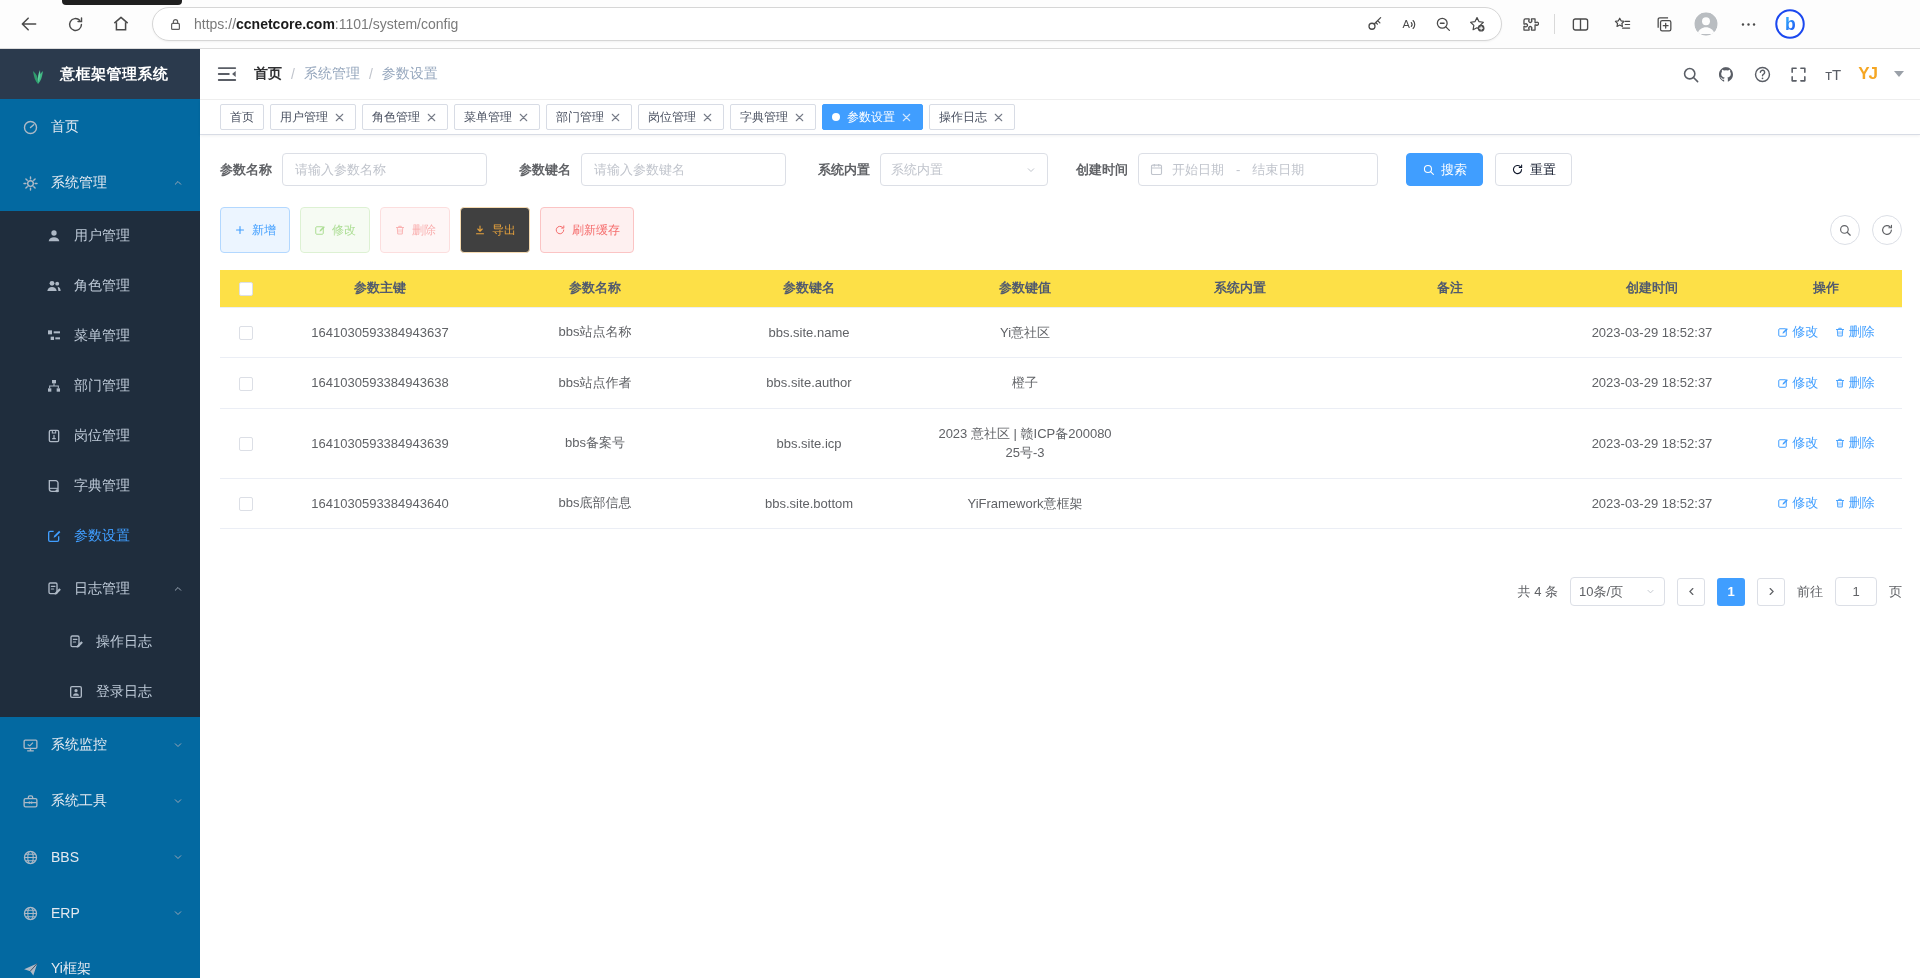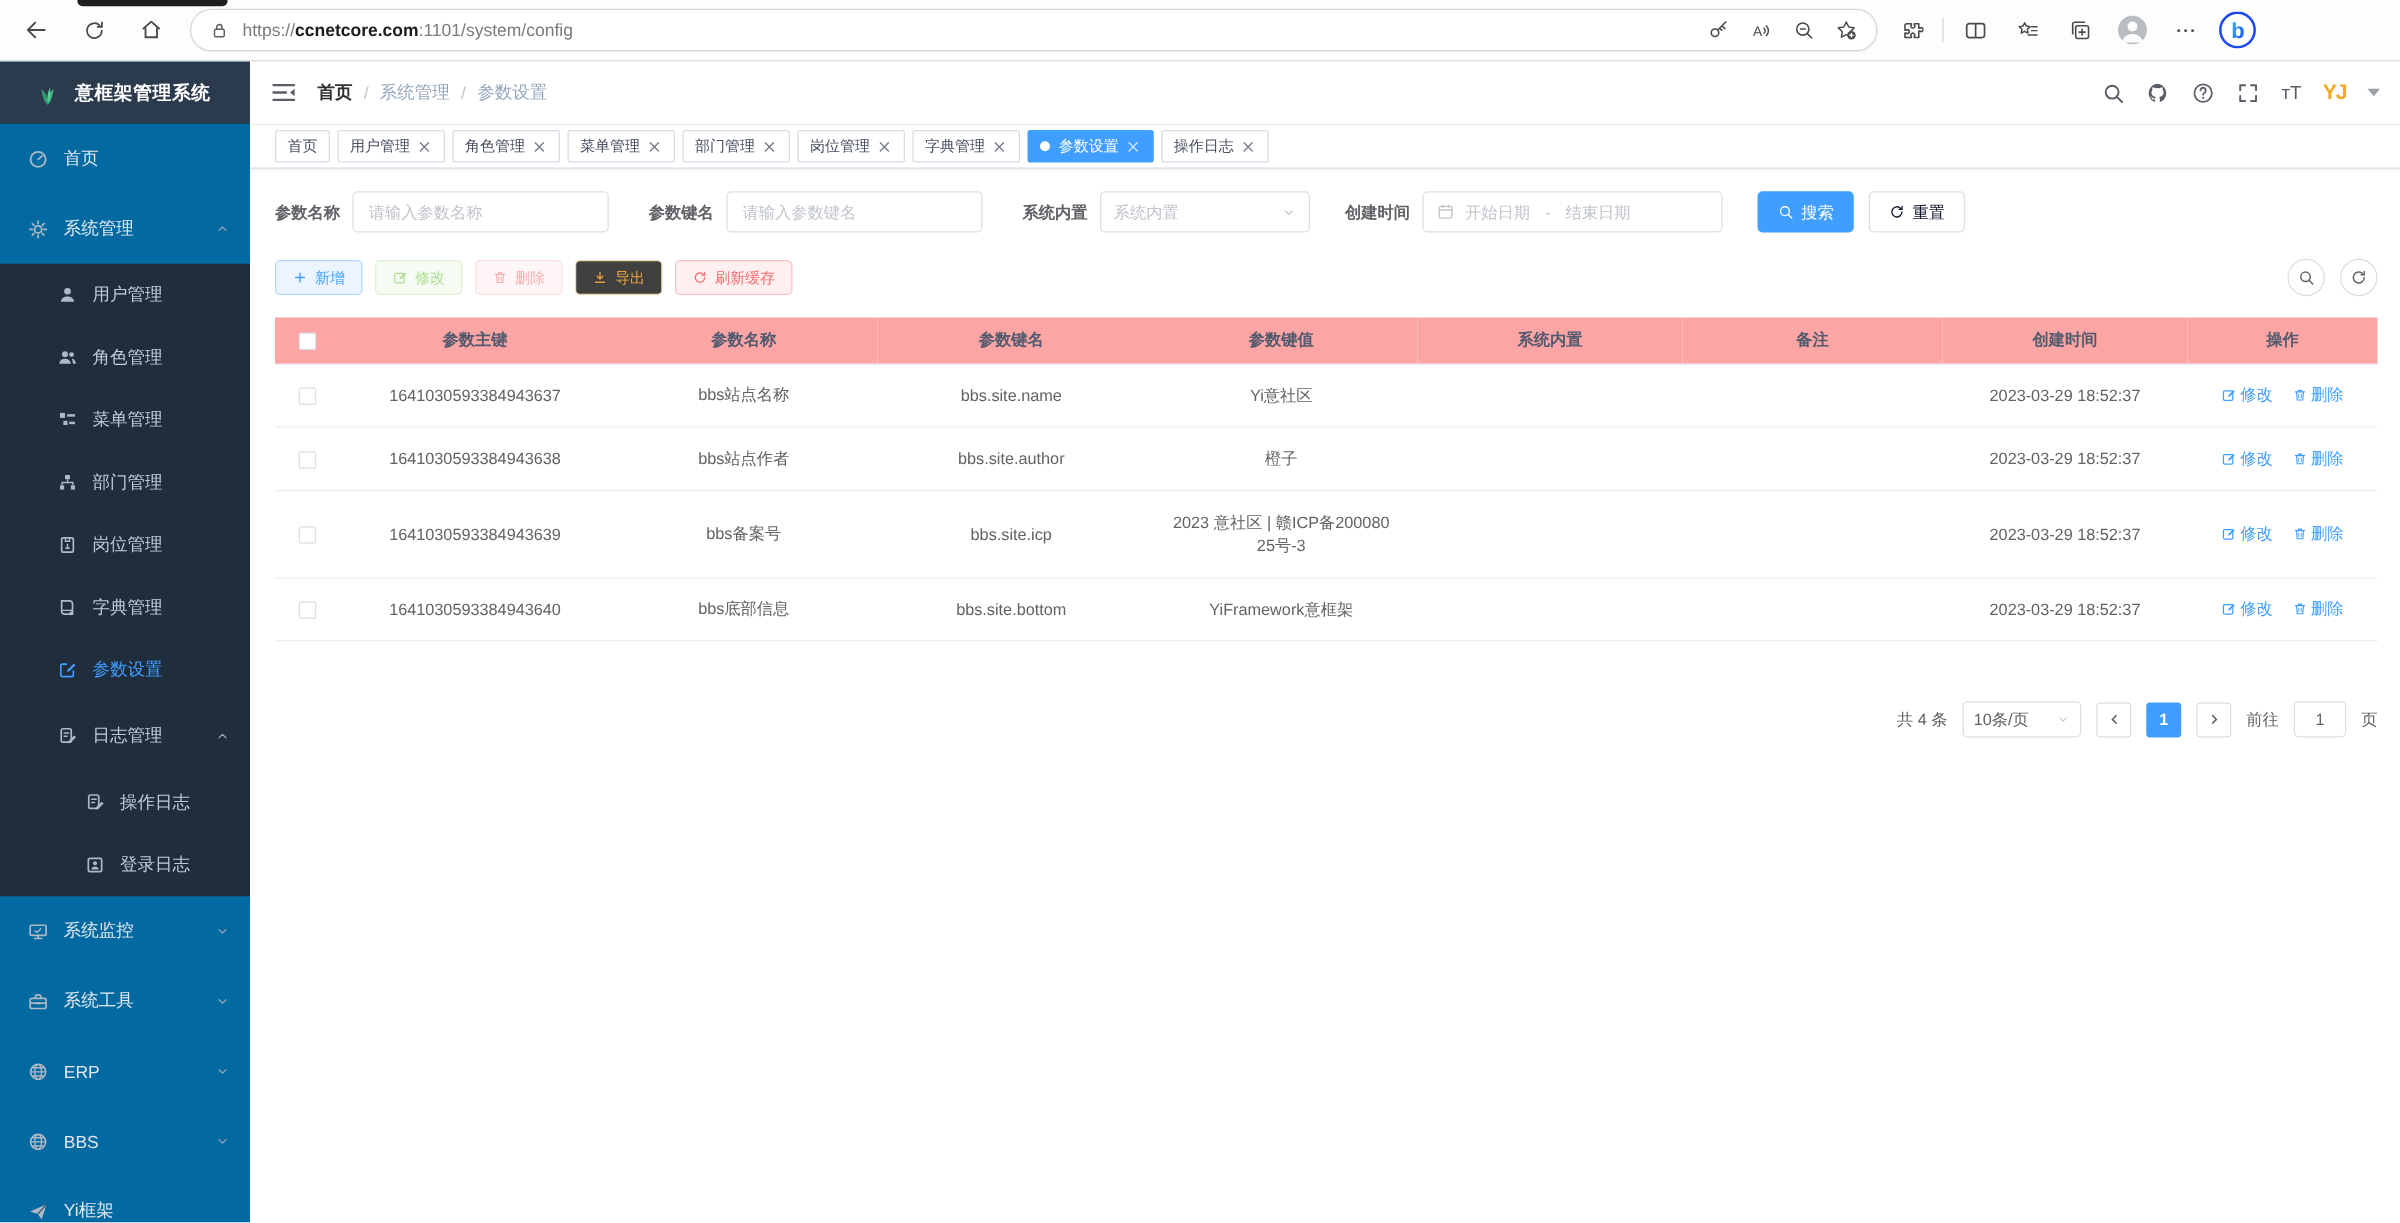--- a/index.html
+++ b/index.html
@@ -80,34 +80,34 @@
     align-items:center; padding:0 10px; color:#c0c4cc; justify-content:space-between; cursor:pointer; }
   .f-date { width:240px; height:33px; border:1px solid #dcdfe6; border-radius:4px; display:flex;
     align-items:center; padding:0 10px; color:#c0c4cc; gap:8px; cursor:pointer; }
   .f-date .dsep { color:#c0c4cc; margin:0 4px; }
   .btn { height:33px; border-radius:4px; border:1px solid transparent; font-size:13px; display:inline-flex;
     align-items:center; gap:6px; padding:4px 15px; cursor:pointer; font-family:inherit; background:#fff; }
   .btn-primary { background:#409eff; border-color:#409eff; color:#fff; }
   .btn-plain { border-color:#dcdfe6; color:#0f172a; }
 
   .toolbar-row { display:flex; align-items:center; margin-top:21px; }
-  .btn-sm { height:28px; padding:0 13px; font-size:12px; border-radius:4px; }
+  .btn-sm { height:46px; padding:0 13px; font-size:12px; border-radius:4px; }
   .b-add { color:#409eff; background:#ecf5ff; border-color:#b3d8ff; }
   .b-edit { color:#67c23a; background:#f0f9eb; border-color:#c2e7b0; opacity:.55; cursor:not-allowed; }
   .b-del { color:#f56c6c; background:#fef0f0; border-color:#fbc4c4; opacity:.55; cursor:not-allowed; }
   .b-exp { color:#e6a23c; background:#404040; border-color:#f5dab1; }
   .b-cache { color:#f56c6c; background:#fef0f0; border-color:#fbc4c4;text-align:right; }
   .mr10 { margin-right:10px; }
   .mini-circles { margin-left:auto; display:flex; gap:12px; }
   .circle-btn { width:30px; height:30px; border-radius:50%; border:1px solid #dcdfe6; display:flex;
     align-items:center; justify-content:center; color:#606266; cursor:pointer; background:#fff; }
 
   
   table.grid { width:100%; border-collapse:collapse; margin-top:17px; table-layout:fixed; font-size:13px; }
-  .grid th { background:#fca5a5; color:#515a6e; font-weight:bold; height:37px; text-align:center;
+  .grid th { background:#fde047; color:#515a6e; font-weight:bold; height:37px; text-align:center;
     border-bottom:1px solid #ebeef5; }
   .grid td { color:#606266; text-align:center; border-bottom:1px solid #ebeef5; padding:15px 4px;
     vertical-align:middle; }
   .cb { width:14px; height:14px; border:1px solid #dcdfe6; border-radius:2px; display:inline-block;
     background:#fff; cursor:pointer; vertical-align:middle; }
   .val-wrap { white-space:pre-line; display:inline-block; max-width:210px; line-height:1.5; }
   .op-link { color:#409eff; display:inline-flex; align-items:center; gap:3px; cursor:pointer;
     text-decoration:none; font-size:13px; }
   .op-link + .op-link { margin-left:12px; }
 
@@ -532,30 +532,30 @@
           </svg>
         <span>系统工具</span>
         <svg class="chev" width="12" height="12">
             <use href="#i-chevdown"></use>
           </svg>
       </div>
       <div class="menu-item">
         <svg class="mi-icon" width="17" height="17">
             <use href="#i-globe"></use>
           </svg>
-        <span>ERP</span>
+        <span>BBS</span>
         <svg class="chev" width="12" height="12">
             <use href="#i-chevdown"></use>
           </svg>
       </div>
       <div class="menu-item">
         <svg class="mi-icon" width="17" height="17">
             <use href="#i-globe"></use>
           </svg>
-        <span>BBS</span>
+        <span>ERP</span>
         <svg class="chev" width="12" height="12">
             <use href="#i-chevdown"></use>
           </svg>
       </div>
       <div class="menu-item">
         <svg class="mi-icon" width="17" height="17">
             <use href="#i-plane"></use>
           </svg>
         <span>Yi框架</span>
       </div>

